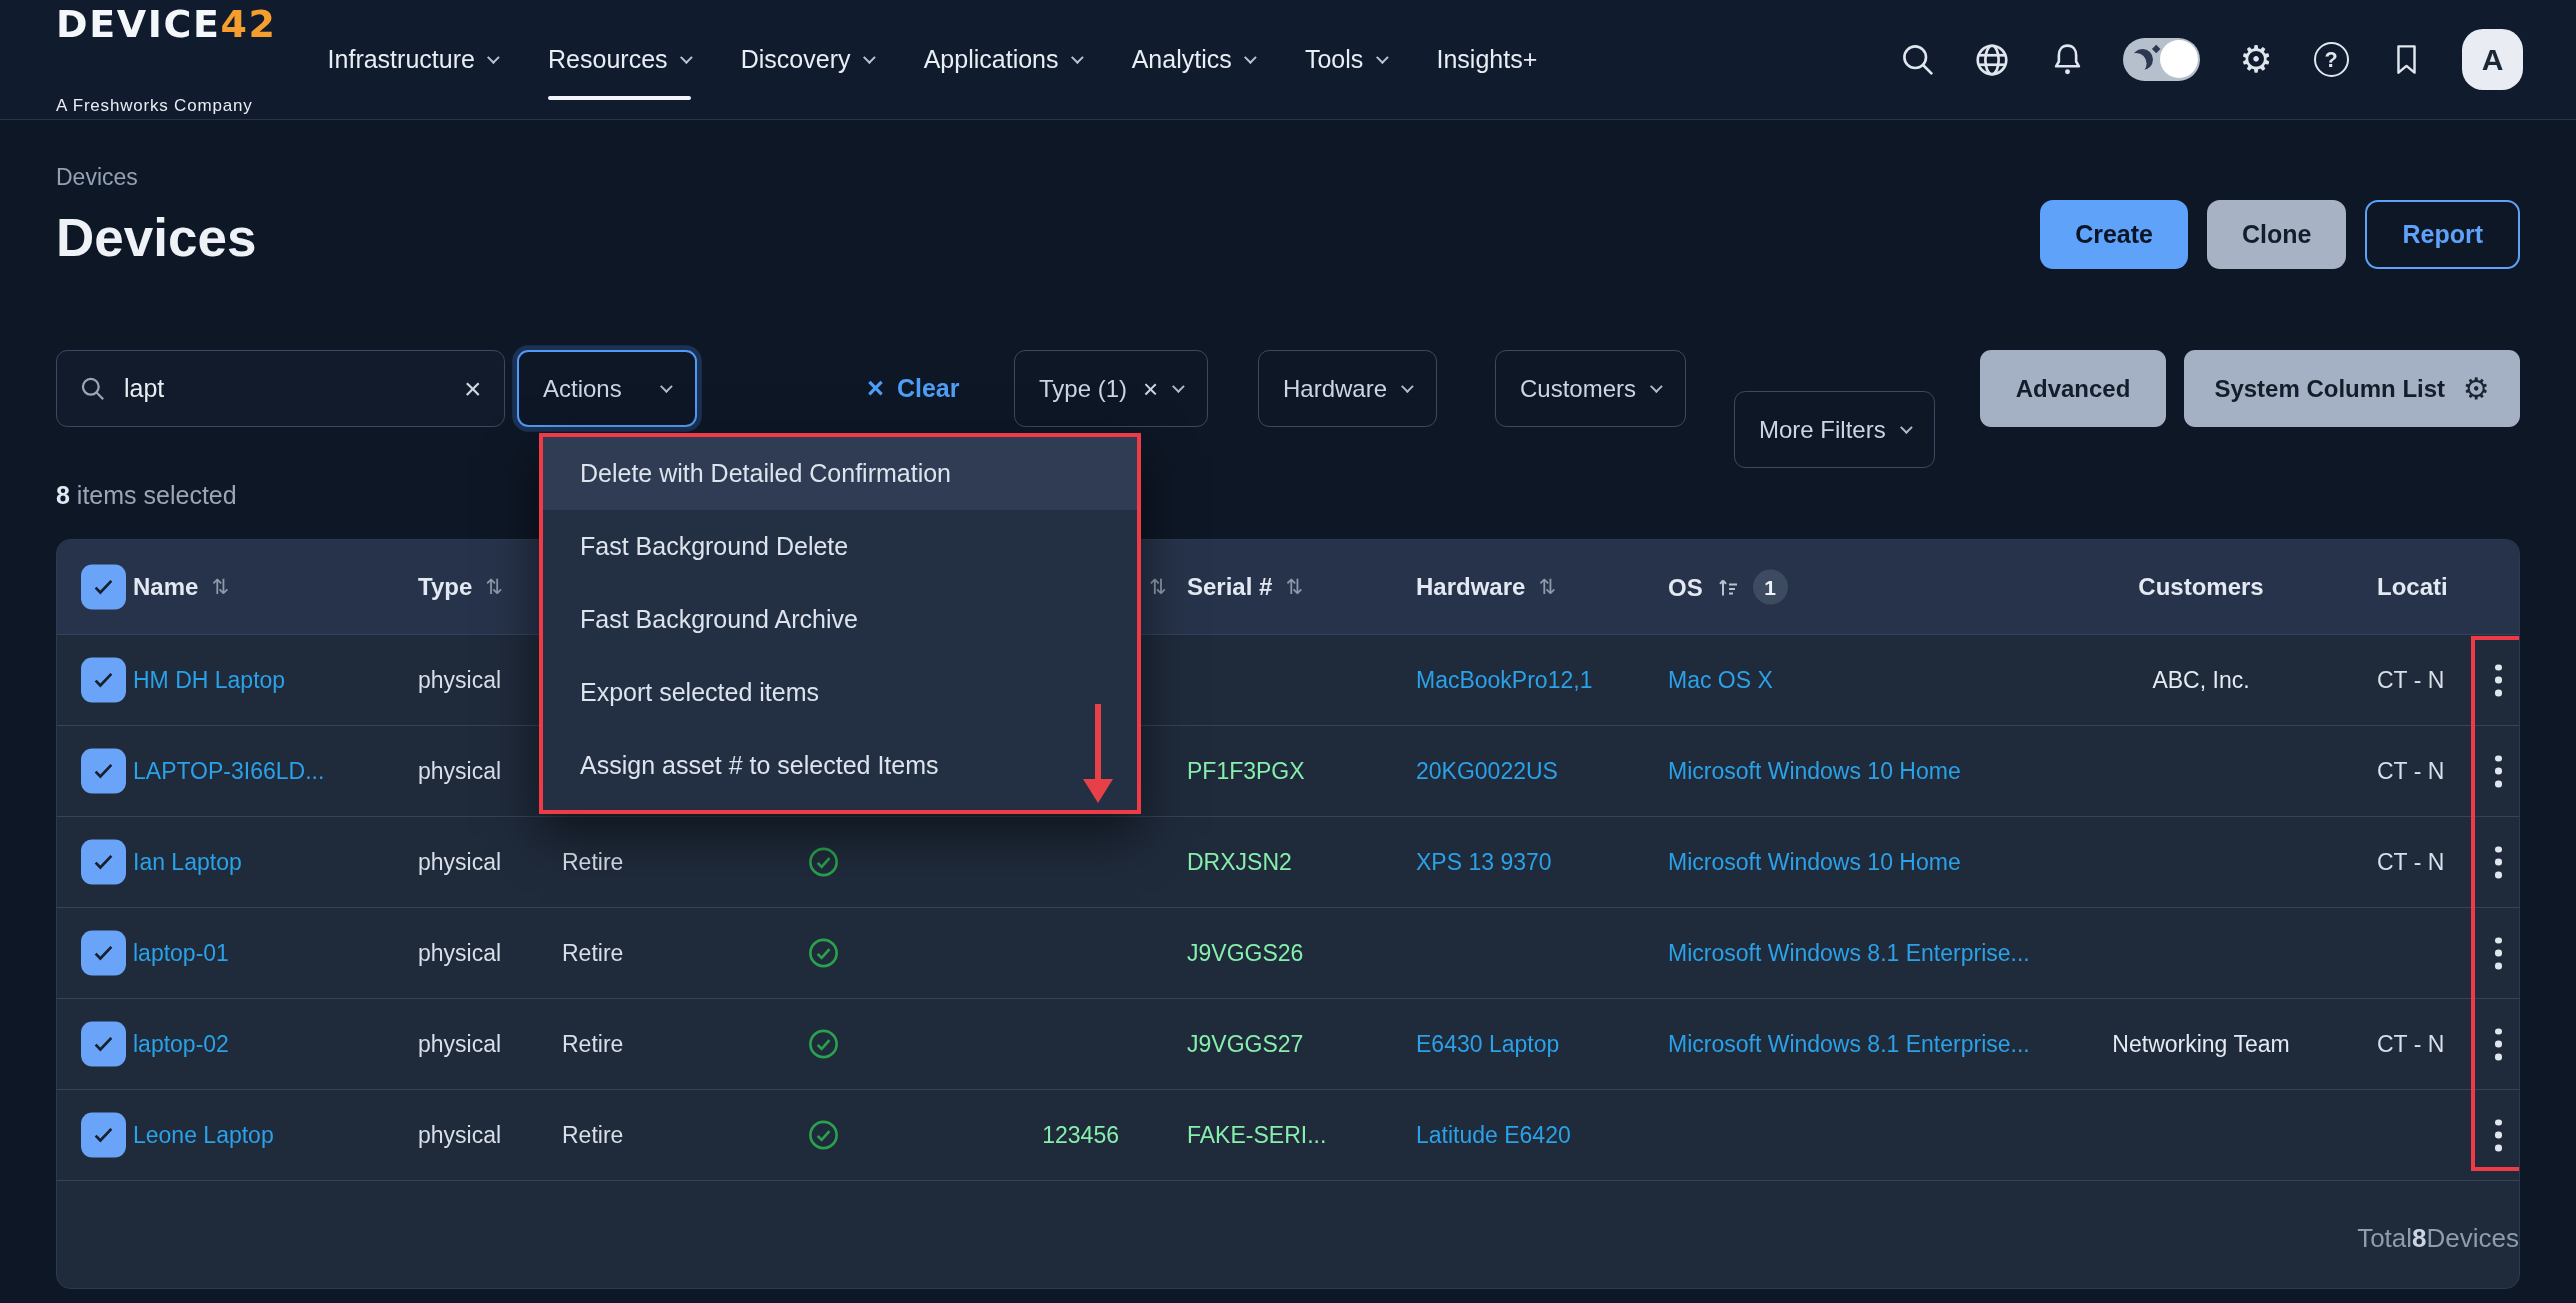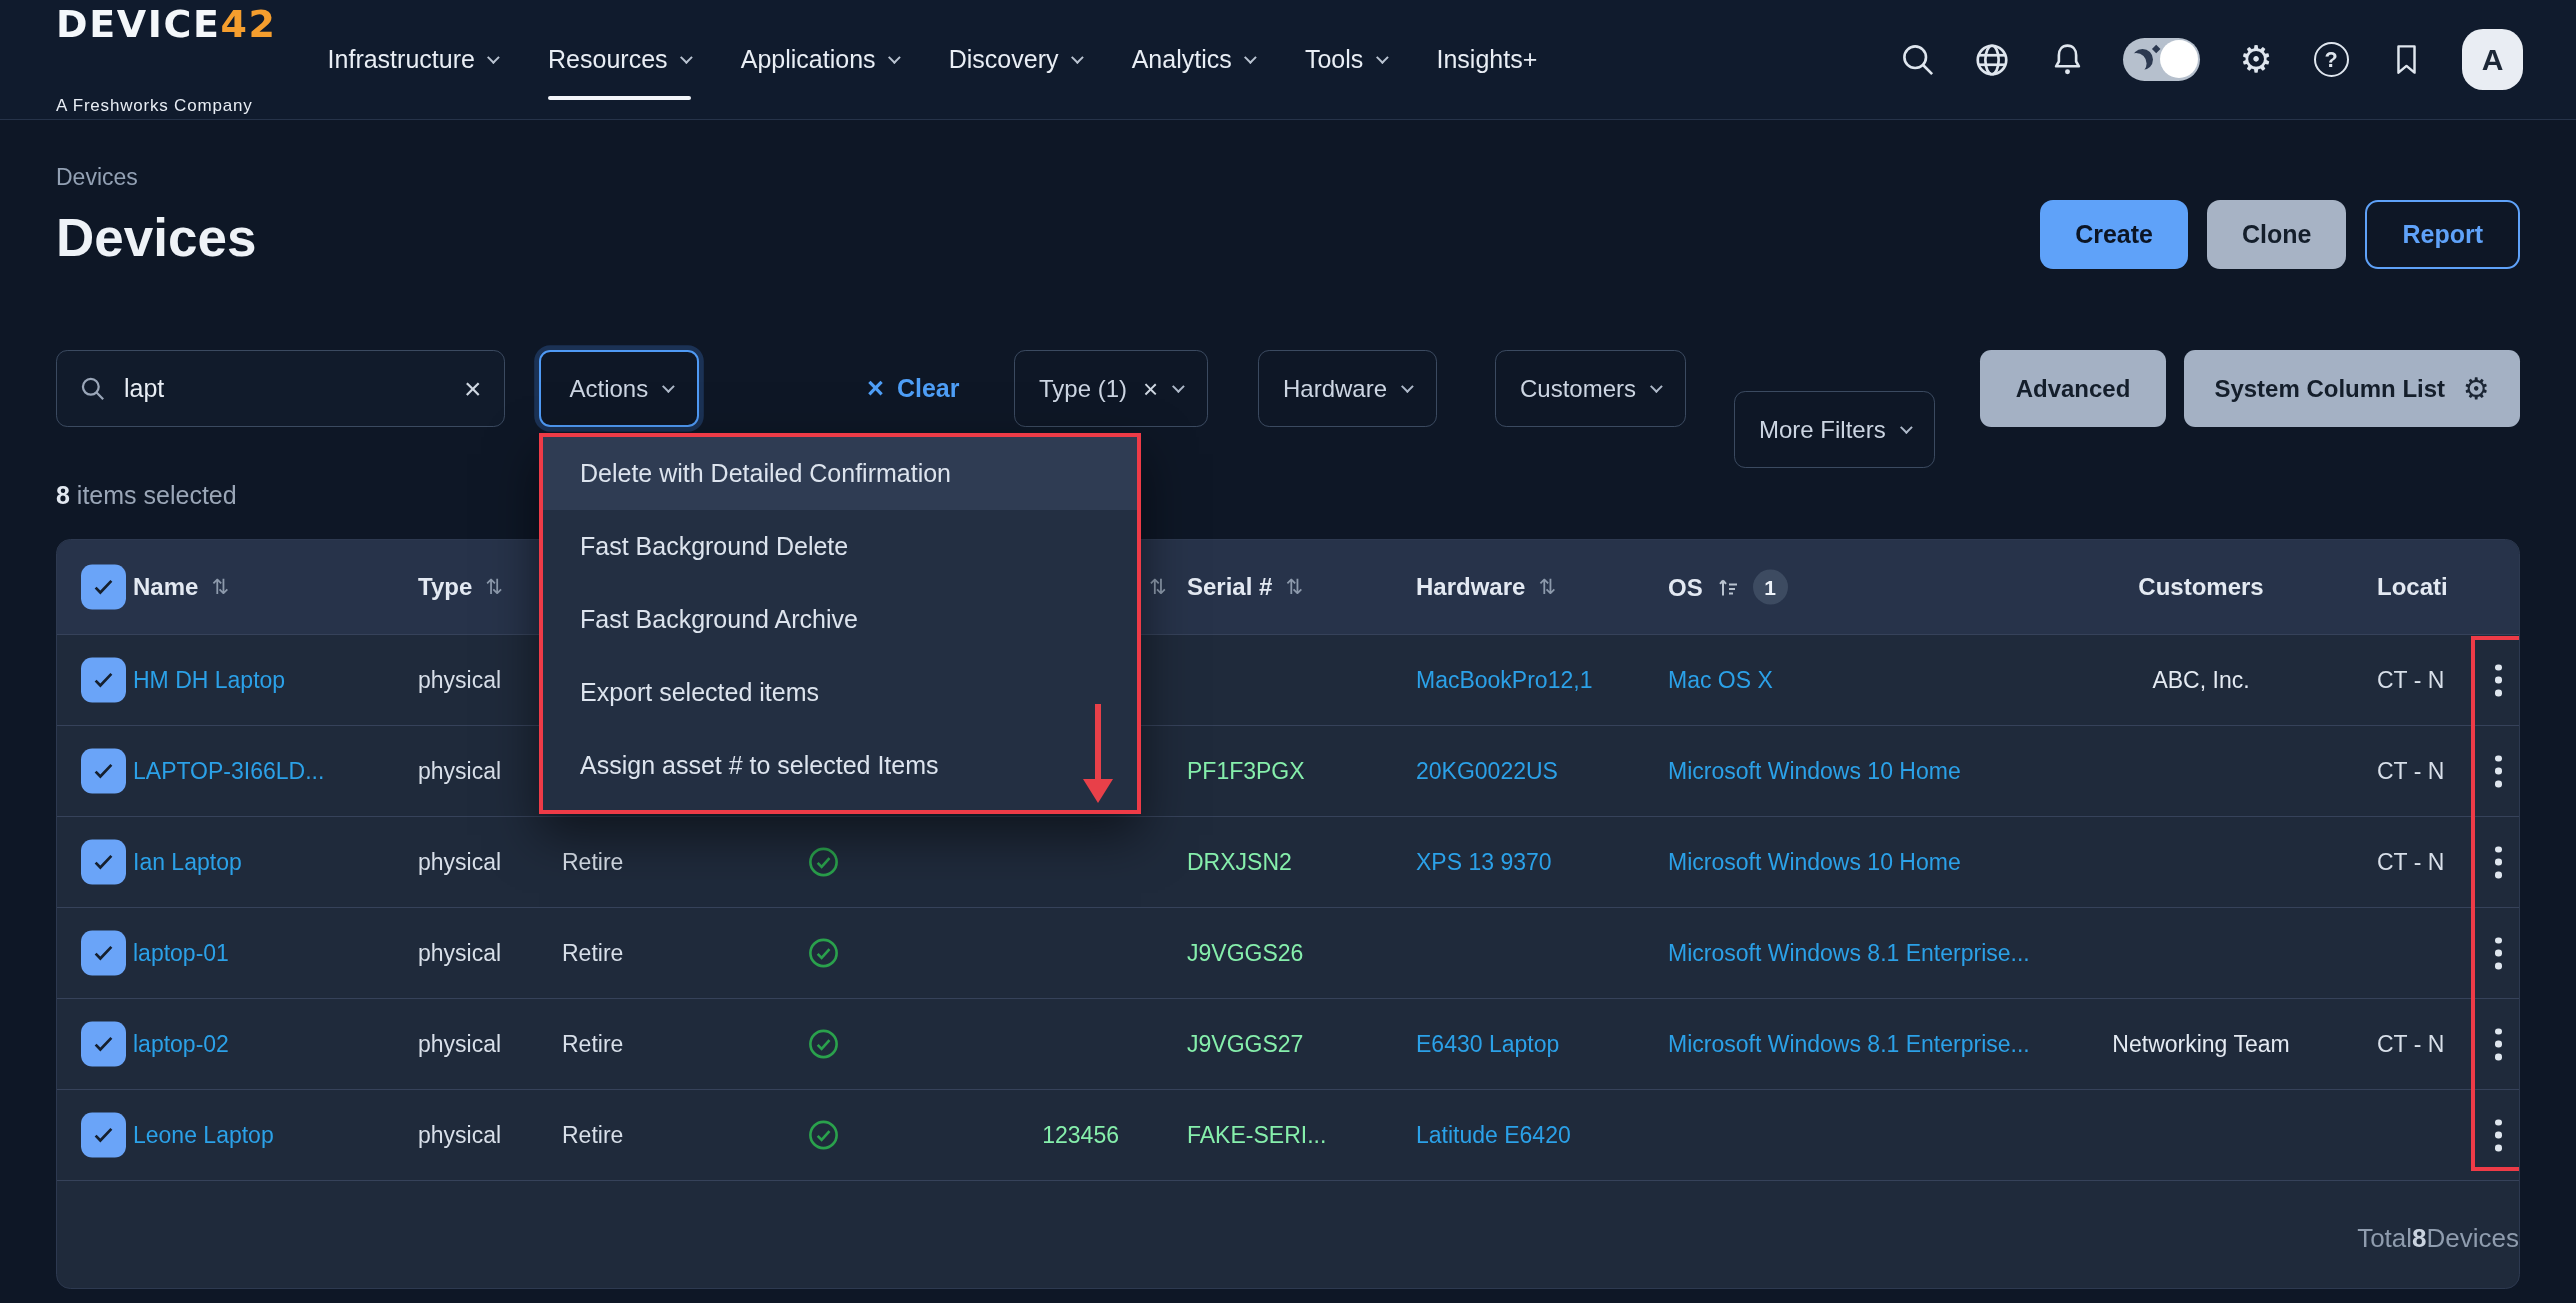--- a/index.html
+++ b/index.html
@@ -38,21 +38,21 @@
   .btn-clone { background:#a7b3c5; color:#141e2b; }
   .btn-report { background:transparent; border:2.4px solid #5fa2f9; color:#5fa2f9; }
   
   .filter-row { position:absolute; left:0; top:350px; height:77px; width:100%; }
   .search-box { position:absolute; left:56px; width:449px; height:77px; border:1.6px solid #3b4a60; border-radius:11.2px; display:flex; align-items:center; padding:0 22.4px; gap:17.6px; background:#111b2b; }
   .search-box svg { stroke:#9aa6b8; fill:none; stroke-width:2; }
   .search-input { flex:1; background:transparent; border:none; outline:none; color:#e8edf4; font-size:25px; font-family:inherit; min-width:0; }
   .xglyph { font-size:30px; color:#cfd7e1; line-height:1; cursor:pointer; }
   .fbtn { position:absolute; top:0; height:77px; display:inline-flex; align-items:center; gap:16px; padding:0 24px; border:1.6px solid #3b4a60; border-radius:11.2px; color:#ccd5e2; font-size:24px; background:transparent; cursor:pointer; }
   .fbtn .chev { border-color:#aeb9c9; }
-  .actions-btn { left:539px; width:160px; justify-content:flex-end; border:2.4px solid #4f9af5; box-shadow:0 0 0 4.8px rgba(59,112,196,0.30); }
+  .actions-btn { left:517px; width:180px; justify-content:space-between; border:2.4px solid #4f9af5; box-shadow:0 0 0 4.8px rgba(59,112,196,0.30); }
   .clear-link { position:absolute; left:867px; top:0; height:77px; display:flex; align-items:center; gap:13px; color:#4f9ff7; font-size:25px; font-weight:700; cursor:pointer; }
   .clear-link .xglyph { color:#4f9ff7; font-size:29px; }
   .f-type { left:1014px; }
   .f-hardware { left:1258px; }
   .f-customers { left:1495px; }
   .f-more { left:1734px;margin-top:41px; }
   .solid-btn { position:absolute; top:0; height:77px; border-radius:11.2px; background:#a4b1c4; color:#141e2b; font-size:24px; font-weight:700; display:flex; align-items:center; justify-content:center; gap:17.6px; cursor:pointer; }
   .f-advanced { left:1980px; width:186px; }
   .f-syscol { left:2184px; width:336px; }
   .f-syscol .gearglyph { font-size:30px; color:#1b2534; }
@@ -100,25 +100,25 @@
   <div class="nav">
     <div class="nav-item">
         <span>Infrastructure</span>
         <span class="chev"></span>
       </div>
     <div class="nav-item active">
         <span>Resources</span>
         <span class="chev"></span>
       </div>
     <div class="nav-item">
+        <span>Discovery</span>
+        <span class="chev"></span>
+      </div>
+    <div class="nav-item">
         <span>Applications</span>
-        <span class="chev"></span>
-      </div>
-    <div class="nav-item">
-        <span>Discovery</span>
         <span class="chev"></span>
       </div>
     <div class="nav-item">
         <span>Analytics</span>
         <span class="chev"></span>
       </div>
     <div class="nav-item">
         <span>Tools</span>
         <span class="chev"></span>
       </div>

